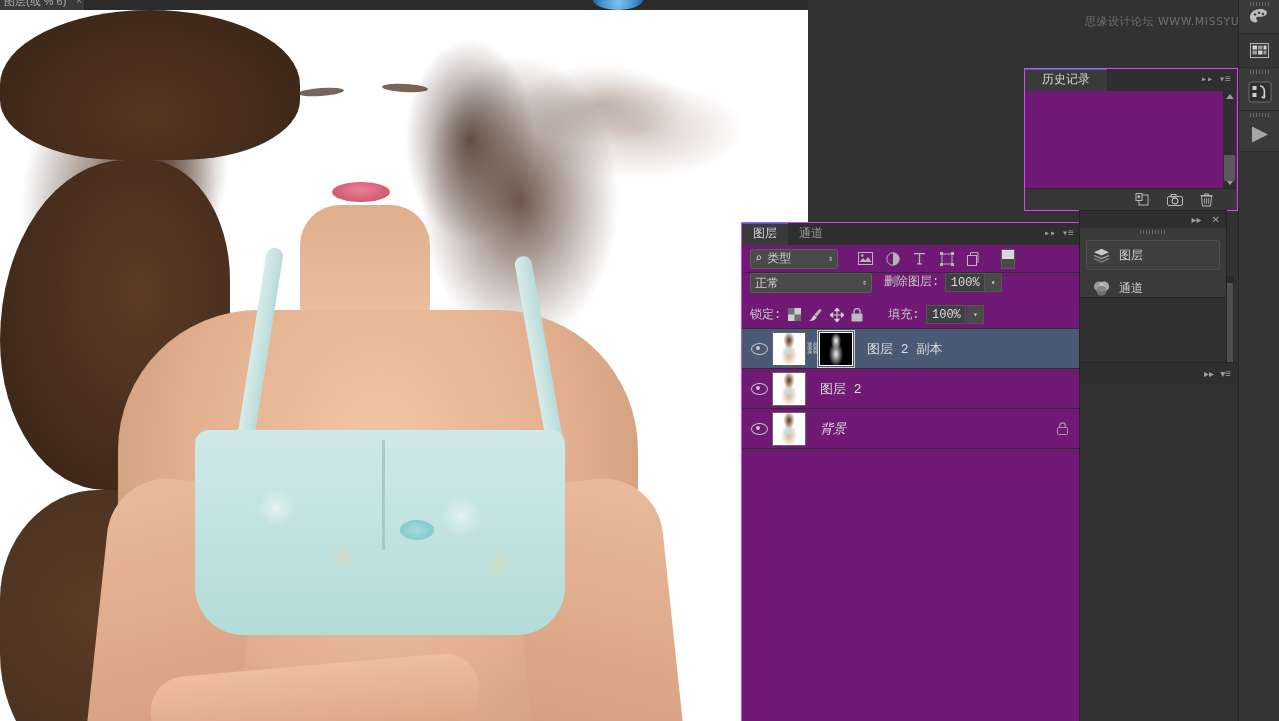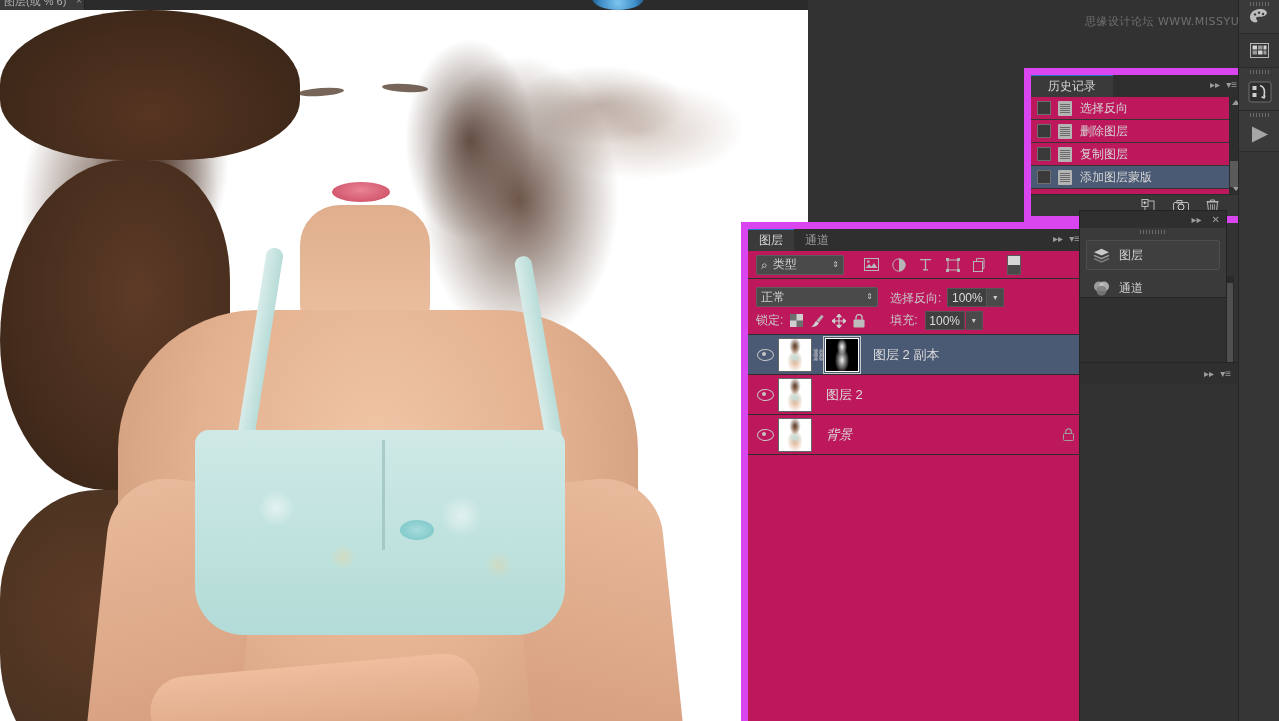--- a/index.html
+++ b/index.html
@@ -77,21 +77,21 @@
 
   
   #icondock{left:1238px;top:0;width:41px;height:721px;background:#363636;border-left:1px solid #252525;}
   .dockbtn{position:relative;width:41px;height:33px;display:flex;align-items:center;justify-content:center;
       border-bottom:1px solid #2b2b2b;}
   .dockbtn.grp{background:#3a3a3a;}
   .griphandle{position:absolute;left:11px;top:2px;width:19px;height:4px;
       background:repeating-linear-gradient(90deg,#6a6a6a 0 1px,transparent 1px 3px);}
 
   
-  .panel{background:#be185d;border:7px solid #d946ef;}
+  .panel{background:#701a75;border:1px solid #d946ef;font-family:Liberation Mono, monospace;}
   .panel-tabs{height:22px;background:#2f2f2f;display:flex;align-items:flex-end;position:relative;}
   .ptab{height:21px;line-height:21px;padding:0 11px;font-size:12px;color:#9a9a9a;background:#2f2f2f;}
   .ptab.active{background:#3a3a3a;color:#d6d6d6;border-top:1px solid #2176c7;}
   .ptools{position:absolute;right:6px;top:4px;display:flex;align-items:center;gap:6px;color:#9d9d9d;font-size:10px;}
 
   
   #history{left:1024px;top:68px;width:212px;height:141px;}
   #history .ptab.active{min-width:60px;text-align:center;}
   .hrow{display:flex;align-items:center;height:22px;border-bottom:1px solid #343434;padding-left:6px;}
   .hrow.sel{background:#4b5a74;}
@@ -108,21 +108,21 @@
   #hfoot{position:absolute;left:0;right:0;bottom:0;height:21px;background:#373737;border-top:1px solid #2b2b2b;
       display:flex;align-items:center;justify-content:flex-end;gap:17px;padding-right:24px;}
 
   
   #layers{left:741px;top:222px;width:338px;height:499px;}
   #lfilter{height:27px;display:flex;align-items:center;padding:0 8px;border-bottom:1px solid #2e2e2e;}
   .combo{height:18px;background:#4a4a4a;border:1px solid #5d5d5d;border-radius:2px;display:flex;
       align-items:center;padding:0 4px;color:#d0d0d0;font-size:12px;}
   .combo .arrows{margin-left:6px;font-size:8px;line-height:8px;color:#cfcfcf;}
   .ficon{width:19px;height:17px;margin-left:8px;display:flex;align-items:center;justify-content:center;color:#b6b6b6;}
-  #lmode{height:28px;display:flex;align-items:flex-end;padding:0 8px;gap:6px;}
+  #lmode{height:28px;display:flex;align-items:flex-start;padding:0 8px;gap:6px;}
   #llock{height:27px;display:flex;align-items:center;padding:0 8px;gap:7px;border-bottom:1px solid #2e2e2e;}
   .numbox{height:17px;min-width:38px;background:#3f3f3f;border:1px solid #555;color:#ddd;font-size:12px;
       display:flex;align-items:center;justify-content:center;}
   .numdrop{width:16px;height:17px;background:#4a4a4a;border:1px solid #555;border-left:none;
       display:flex;align-items:center;justify-content:center;font-size:8px;color:#ccc;}
   .lbl{font-size:12px;color:#c8c8c8;white-space:nowrap;}
   .lrow{height:39px;display:flex;align-items:center;border-bottom:1px solid #2c2c2c;padding-left:4px;}
   .lrow.sel{background:#4b5a74;}
   .eyecell{width:26px;display:flex;align-items:center;justify-content:center;}
   .eyeico{width:15px;height:10px;border-radius:50%;border:1.5px solid #c6c6c6;position:relative;}
@@ -206,42 +206,20 @@
   <div class="panel-tabs">
     <div class="ptab active">
       <span>历史记录</span>
     </div>
     <div class="ptools">
       <span>▸▸</span>
       <span>▾≡</span>
     </div>
   </div>
 
-  <div>
-    <div class="hrow">
-      <span class="hcheck"></span>
-      <span class="hicon"></span>
-      <span class="hlabel">选择反向</span>
-    </div>
-    <div class="hrow">
-      <span class="hcheck"></span>
-      <span class="hicon"></span>
-      <span class="hlabel">删除图层</span>
-    </div>
-    <div class="hrow">
-      <span class="hcheck"></span>
-      <span class="hicon"></span>
-      <span class="hlabel">复制图层</span>
-    </div>
-    <div class="hrow sel">
-      <span class="hcheck"></span>
-      <span class="hicon"></span>
-      <span class="hlabel">添加图层蒙版</span>
-    </div>
-  </div>
 
   <div id="hscroll">
     <span class="sarrow up"></span>
     <span class="sarrow dn"></span>
     <div id="hthumb"></div>
   </div>
 
   <div id="hfoot">
     <span>
       <svg width="15" height="13" viewBox="0 0 15 13">
@@ -321,21 +299,21 @@
         </svg>
     </span>
     <span style="margin-left:18px;width:12px;height:18px;background:linear-gradient(#d8d8d8 0 50%,#4a4a4a 50% 100%);border:1px solid #5a5a5a;"></span>
   </div>
 
   <div id="lmode">
     <div class="combo" style="width:112px;">
       <span>正常</span>
       <span class="arrows" style="margin-left:auto;">⇕</span>
     </div>
-    <span class="lbl" style="margin-left:6px;">选择反向:</span>
+    <span class="lbl" style="margin-left:6px;">删除图层:</span>
     <span class="numbox">100%</span>
     <span class="numdrop" style="margin-left:-6px;">▾</span>
   </div>
 
   <div id="llock">
     <span class="lbl">锁定:</span>
     <span>
       <svg width="13" height="13" viewBox="0 0 13 13">
           <rect width="13" height="13" fill="#cfcfcf"></rect>
           <rect width="6.5" height="6.5" fill="#6e6e6e"></rect>

